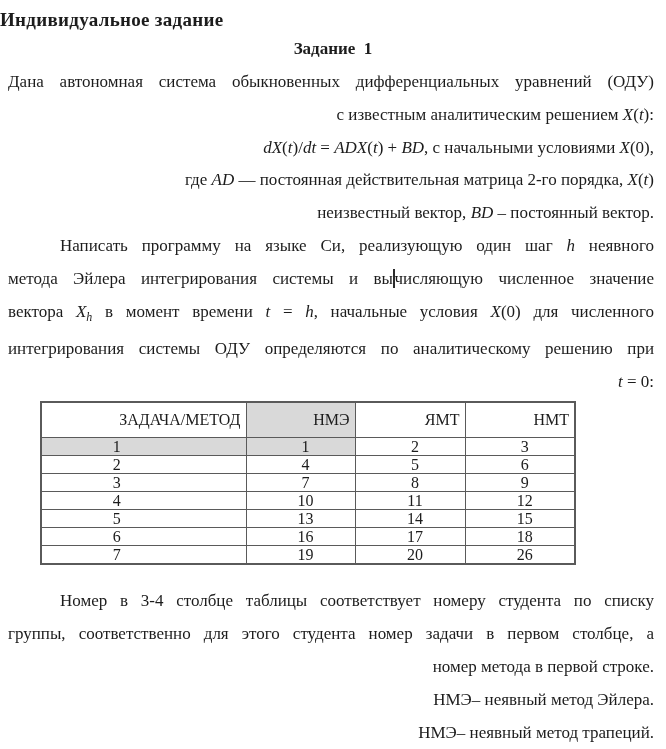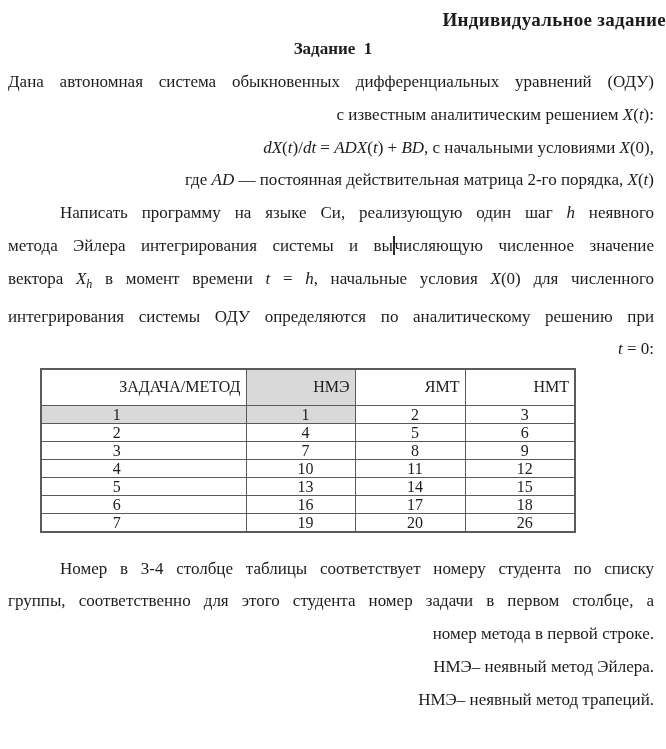--- a/index.html
+++ b/index.html
@@ -15,21 +15,21 @@
     height: 749px;
     overflow: hidden;
     background: #ffffff;
     color: var(--text);
     font-family: "Liberation Serif", "DejaVu Serif", serif;
     position: relative;
   }
   .title {
     font-size: 19px;
     font-weight: bold;
-    text-align: right;
+    text-align: left;
     margin: 5px 0 0 0;
     line-height: 29px;
     letter-spacing: 0.3px;
   }
   .subtitle {
     font-size: 17px;
     font-weight: bold;
     text-align: center;
     margin: 0;
     line-height: 30px;
@@ -107,20 +107,21 @@
   <div class="textblock" id="before-table">
       <div class="para">
         <div class="line just"><span>Дана автономная система обыкновенных дифференциальных уравнений (ОДУ)</span></div>
         <div class="line"><span>с известным аналитическим решением </span><span class="mi">X</span><span>(</span><span class="mi">t</span><span>):</span></div>
       </div>
       <div class="para">
         <div class="line ind"><span class="mi">dX</span><span>(</span><span class="mi">t</span><span>)/</span><span class="mi">dt</span><span> = </span><span class="mi">ADX</span><span>(</span><span class="mi">t</span><span>) + </span><span class="mi">BD</span><span>, с начальными условиями </span><span class="mi">X</span><span>(0),</span></div>
       </div>
       <div class="para">
         <div class="line ind"><span>где </span><span class="mi">AD</span><span> — постоянная действительная матрица 2-го порядка, </span><span class="mi">X</span><span>(</span><span class="mi">t</span><span>)</span></div>
+        <div class="line"><span>неизвестный вектор, </span><span class="mi">BD</span><span> – постоянный вектор.</span></div>
       </div>
       <div class="para">
         <div class="line just ind"><span>Написать программу на языке Си, реализующую один шаг </span><span class="mi">h</span><span> неявного</span></div>
         <div class="line just"><span>метода Эйлера интегрирования системы и вы</span><span class="caret"></span><span>числяющую численное значение</span></div>
         <div class="line just"><span>вектора </span><span class="mi">X</span><span class="msub">h</span><span> в момент времени </span><span class="mi">t</span><span> = </span><span class="mi">h</span><span>, начальные условия </span><span class="mi">X</span><span>(0) для численного</span></div>
         <div class="line just"><span>интегрирования системы ОДУ определяются по аналитическому решению при</span></div>
         <div class="line"><span class="mi">t</span><span> = 0:</span></div>
       </div>
     </div>
 

